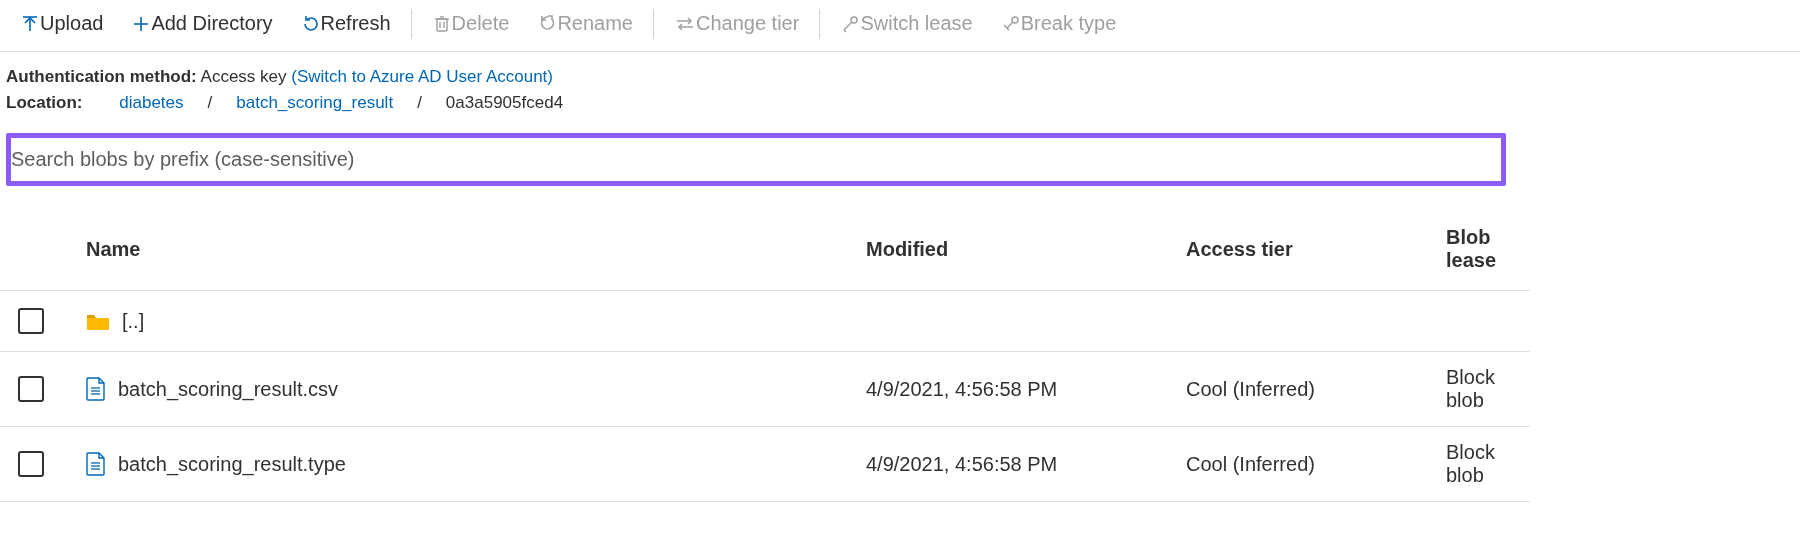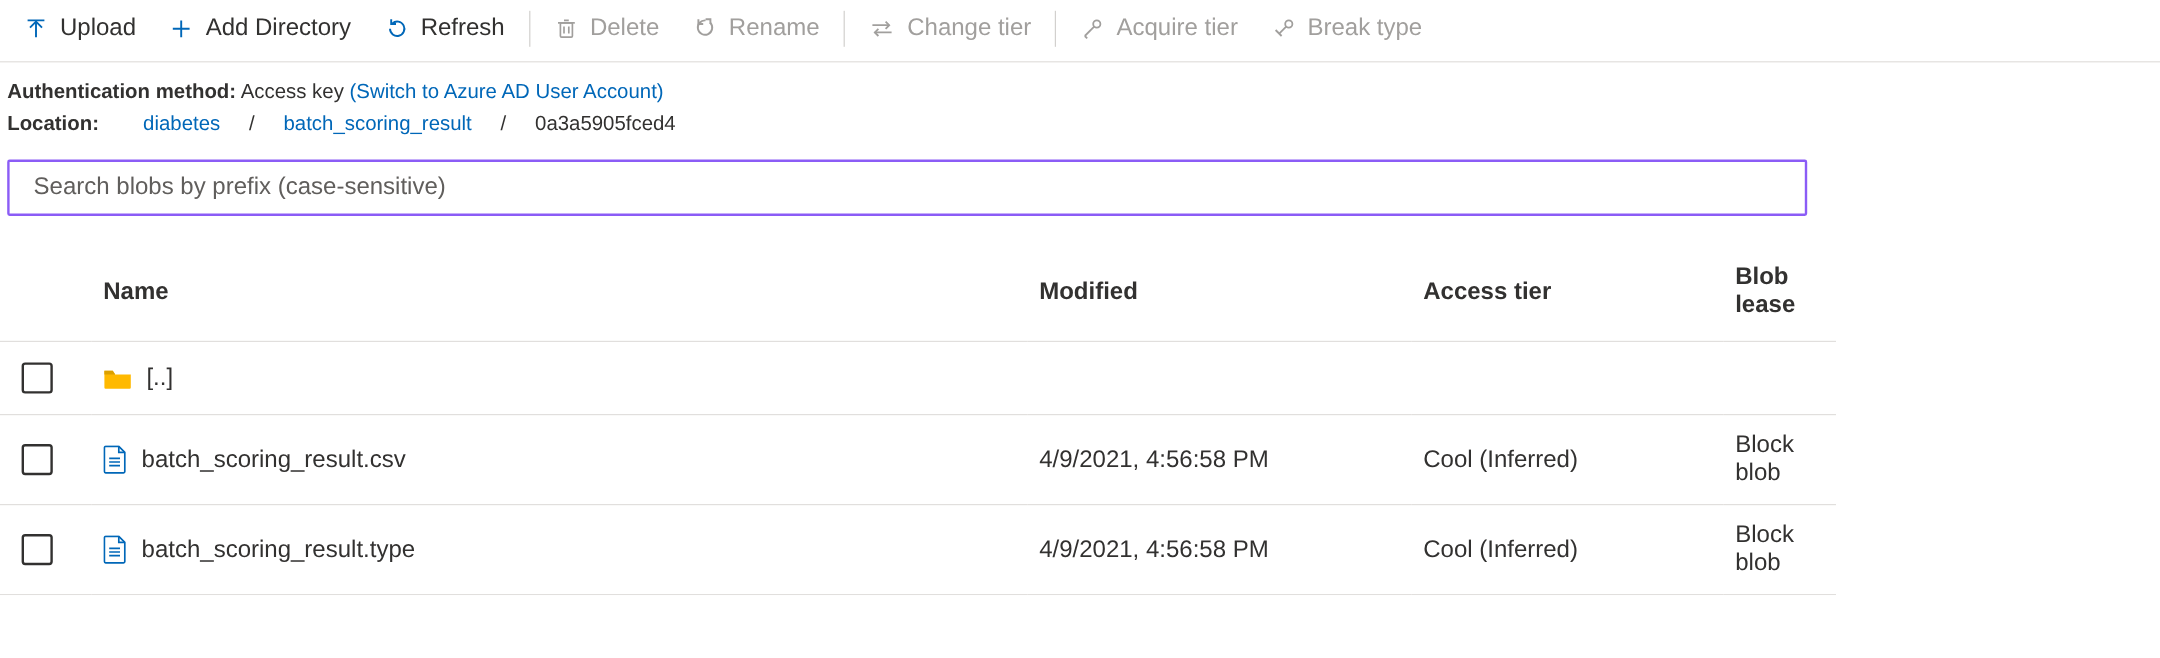--- a/index.html
+++ b/index.html
@@ -16,21 +16,20 @@
   .toolbar {
     display: flex;
     align-items: center;
     gap: 0;
     padding: 6px 6px 10px 6px;
     border-bottom: 1px solid #e1dfdd;
   }
   .tb-item {
     display: inline-flex;
     align-items: center;
-    gap: 10px;
     padding: 6px 14px;
     cursor: pointer;
     color: #323130;
     font-size: 20px;
     white-space: nowrap;
   }
   .tb-item.disabled {
     color: #a19f9d;
     cursor: default;
   }
@@ -62,22 +61,22 @@
 
   
   .search-wrap {
     padding: 14px 6px 10px 6px;
   }
   .search-input {
     width: 1500px;
     max-width: calc(100% - 12px);
     box-sizing: border-box;
     font-size: 20px;
-    padding: 10px 20px;
-    border: 2px solid #8b5cf6;
+    padding: 10px 0;
+    border: 5px solid #8b5cf6;
     border-radius: 2px;
     outline: none;
     color: #323130;
     background: #fff;
   }
   .search-input::placeholder { color: #605e5c; }
 
   
   .blob-table {
     width: 1530px;
@@ -201,21 +200,21 @@
   <div class="tb-sep"></div>
 
   <div class="tb-item disabled">
     <span class="icon">
       <svg width="20" height="20" viewBox="0 0 20 20" fill="none" stroke="#a19f9d" stroke-width="1.5">
         <circle cx="14" cy="6" r="3"></circle>
         <line x1="12" y1="8" x2="4" y2="16"></line>
         <line x1="4" y1="16" x2="6" y2="18"></line>
       </svg>
     </span>
-    <span>Acquire tier</span>
+    <span>Switch lease</span>
   </div>
 
   <div class="tb-item disabled">
     <span class="icon">
       <svg width="20" height="20" viewBox="0 0 20 20" fill="none" stroke="#a19f9d" stroke-width="1.5">
         <circle cx="14" cy="6" r="3"></circle>
         <line x1="12" y1="8" x2="6" y2="14"></line>
         <line x1="3" y1="11" x2="8" y2="16"></line>
       </svg>
     </span>

